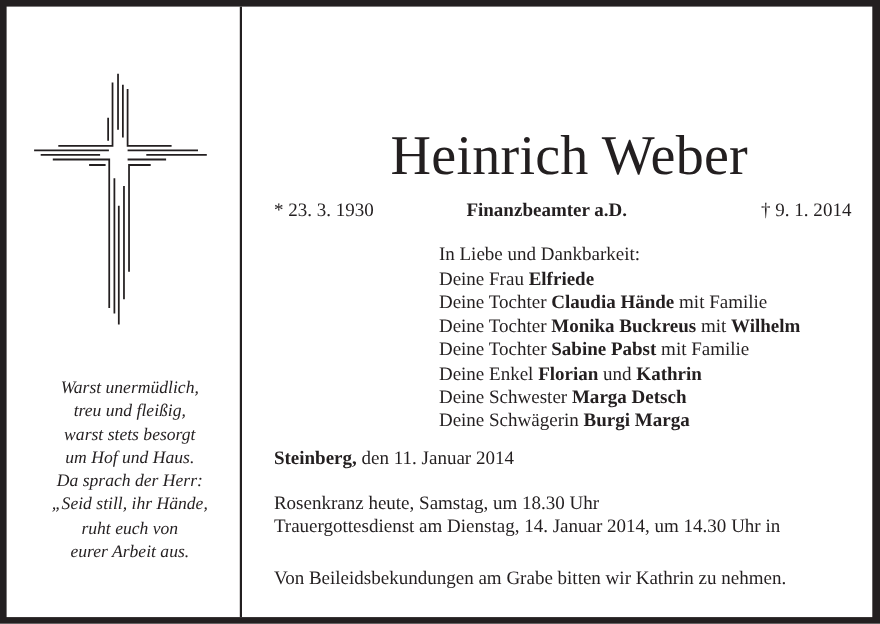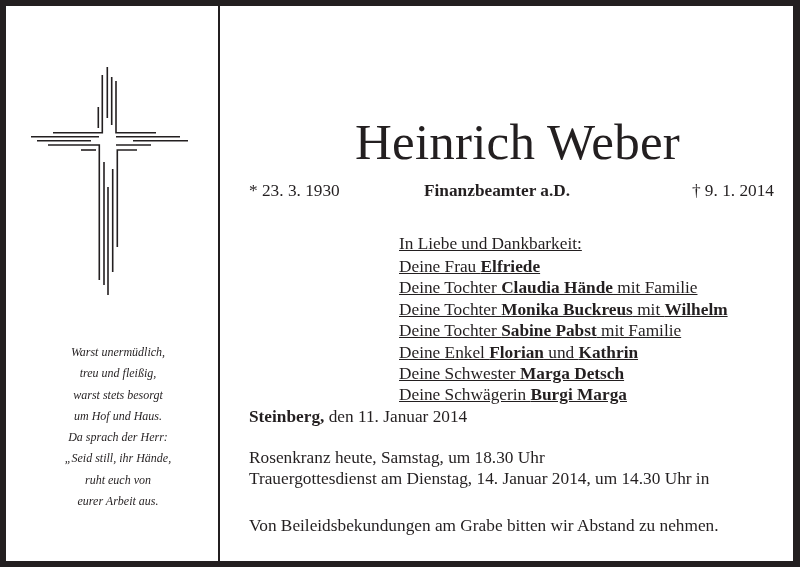--- a/index.html
+++ b/index.html
@@ -14,31 +14,31 @@
     position:absolute; left:6px; top:6px; width:787px; height:555px;
     background:#ffffff;
   }
   .divider {
     position:absolute; left:212px; top:0; width:2px; height:555px;
     background:#231f20;
   }
   .cross { position:absolute; left:0; top:0; }
   .poem {
     position:absolute; left:14px; top:336px; width:196px;
-    text-align:center; font-style:italic; font-size:12px; line-height:21.3px;
+    text-align:center; font-style:italic; font-size:16px; line-height:21.3px;
   }
   .poem div { white-space:nowrap; }
   .abs { position:absolute; white-space:nowrap; }
   .txt { font-size:17.3px; line-height:21px; }
   .intro { left:243px; top:31px; }
   .name { left:243px; width:537px; top:106px; text-align:center; font-size:51px; line-height:60px; letter-spacing:0.2px; }
   .born { left:243px; top:174px; }
   .prof { left:418px; top:174px; font-weight:bold; }
   .died { right:19px; top:174px; }
-  .family { left:393px; top:227px;text-decoration:underline; }
+  .family { left:393px; top:214px; }
   .family .hdr { margin-bottom:2px; }
   .family .row { height:21.4px; }
   b { font-weight:bold; }
   .place { left:243px; top:400px; }
   .service { left:243px; top:441px; }
   .notice { left:243px; top:509px; }
 </style>
 </head>
 <body>
 
@@ -97,15 +97,15 @@
     <div class="row"><span>Deine Schwägerin </span><b>Burgi Marga</b></div>
   </div>
 
   <div class="abs txt place"><b>Steinberg,</b><span> den 11. Januar 2014</span></div>
 
   <div class="abs txt service">
     <div>Rosenkranz heute, Samstag, um 18.30 Uhr</div>
     <div>Trauergottesdienst am Dienstag, 14. Januar 2014, um 14.30 Uhr in</div>
   </div>
 
-  <div class="abs txt notice">Von Beileidsbekundungen am Grabe bitten wir Abstand zu nehmen.</div>
+  <div class="abs txt notice">Von Beileidsbekundungen am Grabe bitten wir Kathrin zu nehmen.</div>
 
 </div>
 
 </body></html>

